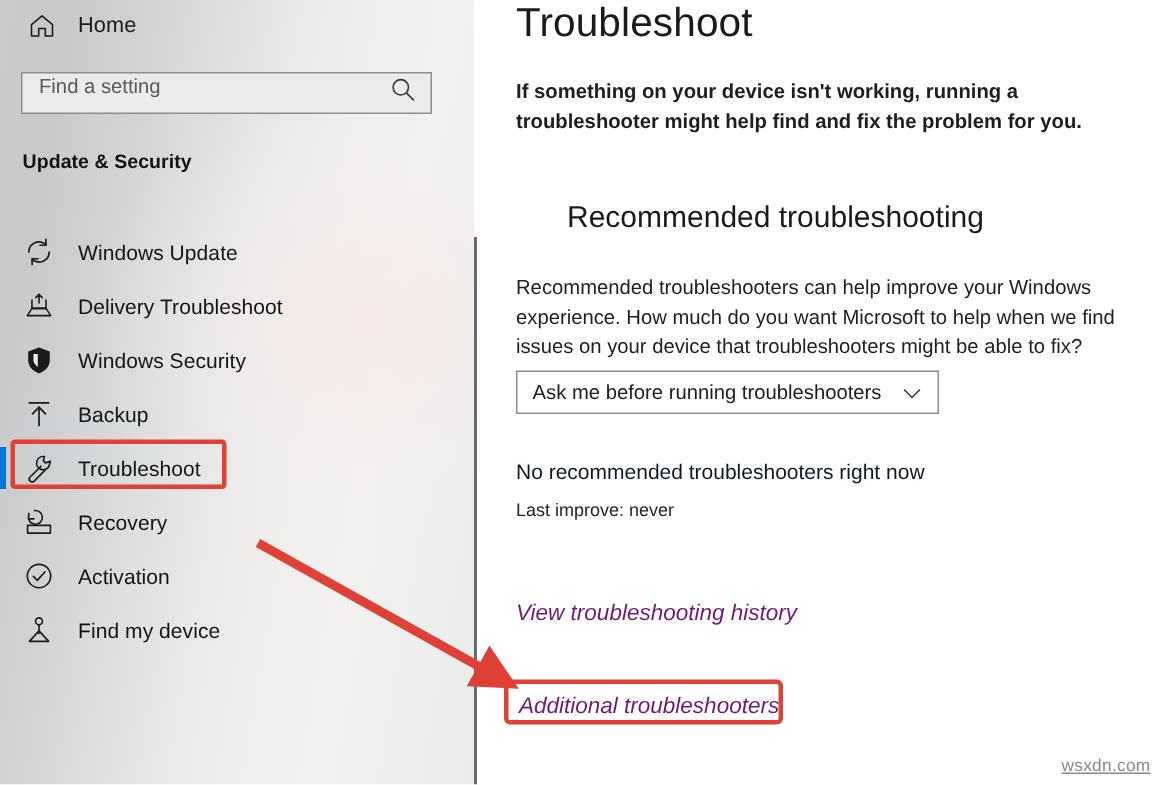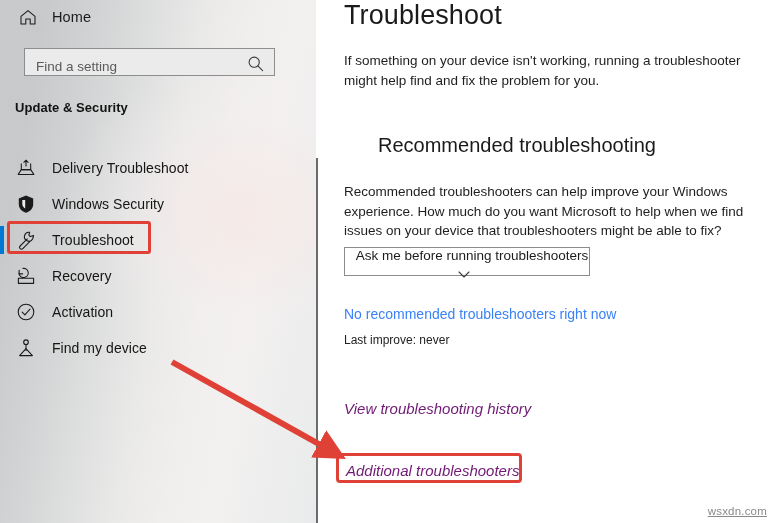--- a/index.html
+++ b/index.html
@@ -40,24 +40,24 @@
   }
   #home-row .ico { width: 20px; height: 20px; display:block; margin-right: 14px; }
   #home-row .lbl {
     font-size: 14.5px; color: #1b1b1b; letter-spacing: 0.1px;
   }
 
   
   #search-box {
     position: absolute;
     left: 14px; top: 48px;
-    width: 251px; height: 28px;
+    width: 274px; height: 28px;
     background: #ebebeb;
     border: 1px solid #8d8d8d;
-    display: flex; align-items: flex-end; margin-left: 10px;
+    display: flex; align-items: flex-start;
   }
   #search-input {
     flex: 1;
     border: none; outline: none; background: transparent;
     font-family: "Liberation Sans", sans-serif;
     font-size: 13.5px;
     color: #3d3d3d;
     padding-left: 11px;
   }
   #search-input::placeholder { color: #5a5a5a; opacity: 1; }
@@ -142,20 +142,21 @@
     letter-spacing: 0.1px;
   }
 
   #intro {
     position: absolute;
     left: 26px; top: 51px;
     width: 420px;
     font-size: 13.5px;
     line-height: 19.5px;
     color: #1e1e1e;
+    font-weight: bold;
   }
 
   #rec-title {
     position: absolute;
     left: 26px; top: 134px;
     font-size: 20px;
     font-weight: 300;
     color: #1a1a1a;
     margin-left: 34px;
   }
@@ -165,41 +166,40 @@
     left: 26px; top: 182px;
     width: 415px;
     font-size: 13.5px;
     line-height: 19.5px;
     color: #1e1e1e;
   }
 
   #dropdown {
     position: absolute;
     left: 26px; top: 247px;
-    width: 246px; height: 29px;
+    width: 282px; height: 29px;
     border: 1px solid #8c8c8c;
     background: #ffffff;
     display: flex; align-items: center;
     cursor: default;
-    flex-direction: column;
   }
   #dropdown .dd-text {
     flex: 1;
     font-size: 13.5px;
     color: #1c1c1c;
     padding-left: 10px;
     white-space: nowrap;
   }
   #dropdown .dd-chev { width: 22px; height: 22px; margin-right: 6px; flex: 0 0 auto; }
 
   #status-line {
     position: absolute;
     left: 26px; top: 306px;
     font-size: 14px;
-    color: #3b82f6;
+    color: #0f172a;
   }
   #last-checked {
     position: absolute;
     left: 26px; top: 333px;
     font-size: 12px;
     color: #232323;
   }
 
   .link {
     position: absolute;
@@ -259,39 +259,56 @@
       <svg id="search-icon" viewBox="0 0 22 22">
         <circle cx="9.2" cy="9.2" r="5.1" fill="none" stroke="#3a3a3a" stroke-width="1.1"></circle>
         <line x1="12.9" y1="12.9" x2="17.6" y2="17.6" stroke="#3a3a3a" stroke-width="1.1" stroke-linecap="round"></line>
       </svg>
     </div>
 
     <div id="section-title">Update &amp; Security</div>
 
     <div id="nav">
 
+      <div class="nav-item">
+        <svg class="nav-ico" viewBox="0 0 22 22">
+          <path d="M4.2 11 a6.8 6.8 0 0 1 11.3 -5.0" fill="none" stroke="#1b1b1b" stroke-width="1.15" stroke-linecap="round"></path>
+          <path d="M17.8 11 a6.8 6.8 0 0 1 -11.3 5.0" fill="none" stroke="#1b1b1b" stroke-width="1.15" stroke-linecap="round"></path>
+          <path d="M15.6 2.6 L15.6 6.5 L11.7 6.5" fill="none" stroke="#1b1b1b" stroke-width="1.15" stroke-linecap="round" stroke-linejoin="round"></path>
+          <path d="M6.4 19.4 L6.4 15.5 L10.3 15.5" fill="none" stroke="#1b1b1b" stroke-width="1.15" stroke-linecap="round" stroke-linejoin="round"></path>
+        </svg>
+        <span class="nav-lbl">Windows Update</span>
+      </div>
 
       <div class="nav-item">
         <svg class="nav-ico" viewBox="0 0 22 22">
           <path d="M11 3.2 L11 9.0 M11 3.2 L8.9 5.4 M11 3.2 L13.1 5.4" fill="none" stroke="#1b1b1b" stroke-width="1.05" stroke-linecap="round"></path>
           <path d="M6.3 6.6 L6.3 12.6 L15.7 12.6 L15.7 6.6" fill="none" stroke="#1b1b1b" stroke-width="1.05" stroke-linejoin="round"></path>
           <path d="M3.2 17.4 L18.8 17.4 L15.7 12.6 L6.3 12.6 Z" fill="none" stroke="#1b1b1b" stroke-width="1.05" stroke-linejoin="round"></path>
         </svg>
         <span class="nav-lbl">Delivery Troubleshoot</span>
       </div>
 
       <div class="nav-item">
         <svg class="nav-ico" viewBox="0 0 22 22">
           <path d="M11 2.6 L18.2 5.4 L18.2 11.0 C18.2 15.6 14.9 18.6 11 19.8 C7.1 18.6 3.8 15.6 3.8 11.0 L3.8 5.4 Z" fill="#1b1b1b"></path>
           <path d="M11 2.6 L11 19.8" stroke="#ffffff" stroke-width="1.0" opacity="0.0"></path>
           <path d="M7.3 7.0 L10.2 7.0 L10.2 15.6 C8.9 14.6 7.3 13.0 7.3 11.0 Z" fill="#ffffff" opacity="0.92"></path>
         </svg>
         <span class="nav-lbl">Windows Security</span>
       </div>
 
+      <div class="nav-item">
+        <svg class="nav-ico" viewBox="0 0 22 22">
+          <line x1="4.6" y1="3.6" x2="17.4" y2="3.6" stroke="#1b1b1b" stroke-width="1.15" stroke-linecap="round"></line>
+          <line x1="11" y1="18.6" x2="11" y2="6.6" stroke="#1b1b1b" stroke-width="1.15" stroke-linecap="round"></line>
+          <path d="M6.7 10.9 L11 6.4 L15.3 10.9" fill="none" stroke="#1b1b1b" stroke-width="1.15" stroke-linecap="round" stroke-linejoin="round"></path>
+        </svg>
+        <span class="nav-lbl">Backup</span>
+      </div>
 
       <div class="nav-item selected">
         <div class="annot-box"></div>
         <svg class="nav-ico" viewBox="0 0 22 22">
           <path d="M14.6 3.4 a4.4 4.4 0 1 0 3.0 6.6 L18.6 6.5 L15.3 7.6 L13.9 6.1 L14.6 3.4 Z
                    M12.6 9.6 L5.1 17.0 a1.9 1.9 0 1 0 2.7 2.7 L15.2 12.2" fill="none" stroke="#1b1b1b" stroke-width="1.1" stroke-linejoin="round"></path>
         </svg>
         <span class="nav-lbl">Troubleshoot</span>
       </div>
 

